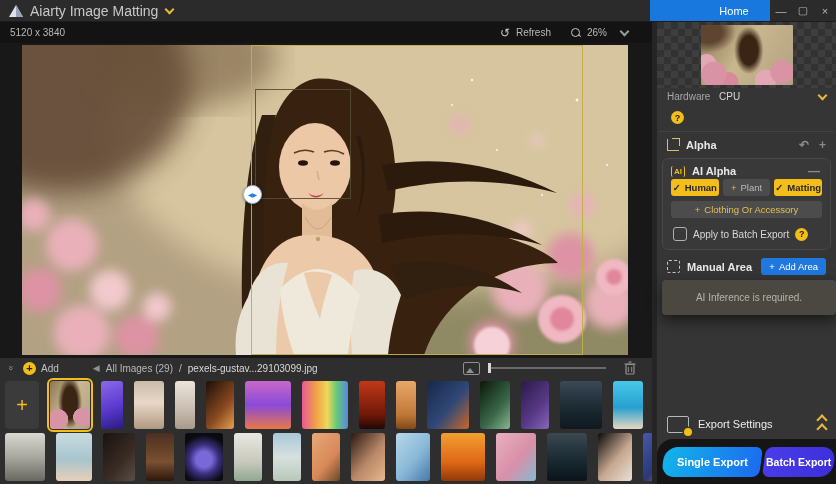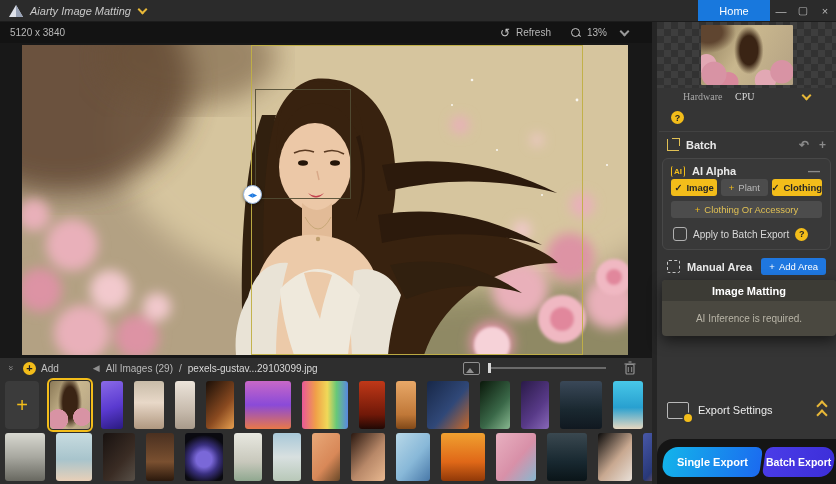--- a/index.html
+++ b/index.html
@@ -1,23 +1,23 @@
 <!DOCTYPE html>
 <html><head>
 <meta charset="utf-8">
 <style>
   html,body{margin:0;padding:0;background:#222;}
   body{width:836px;height:484px;overflow:hidden;position:relative;
        font-family:"Liberation Sans",sans-serif;color:#ddd;font-size:11px;-webkit-font-smoothing:antialiased;}
   .titlebar{height:21px;background:#2b2b2b;display:flex;align-items:center;border-bottom:1px solid #1c1c1c;}
   .logo{width:16px;height:14px;margin:0 6px 0 8px;}
-  .app-title{font-size:11px;color:#c8c8c8;font-style:italic;}
+  .app-title{font-size:14px;color:#c8c8c8;}
   .chev{display:inline-block;width:5px;height:5px;border-right:2px solid #e8b838;border-bottom:2px solid #e8b838;transform:rotate(45deg);margin:0 0 2px 8px;}
   .chev.grey{border-color:#999;}
-  .home-btn{margin-left:auto;width:72px;height:21px;background:#1878dd;color:#fff;display:flex;align-items:center;justify-content:center;font-size:11px;cursor:pointer;}
+  .home-btn{margin-left:auto;width:72px;height:21px;background:#1878dd;color:#fff;display:flex;align-items:center;justify-content:center;font-size:11px;cursor:pointer;padding-left:48px;}
   .win-controls{display:flex;align-items:center;gap:0;}
   .win-btn{width:22px;height:21px;display:flex;align-items:center;justify-content:center;color:#b8b8b8;font-size:11px;cursor:pointer;}
   .main{display:flex;height:463px;}
   .left-col{width:652px;display:flex;flex-direction:column;background:#161616;}
   .canvas-wrap{height:336px;position:relative;background:#181818;}
   .canvas-info{height:21px;background:#131313;display:flex;align-items:center;padding:0 10px;font-size:10px;color:#b8b8b8;}
   .info-right{margin-left:auto;display:flex;align-items:center;gap:6px;padding-right:14px;}
   .refresh-ic{color:#c8c8c8;font-size:12px;}
   .mag{position:relative;width:10px;height:10px;margin-left:14px;}
   .mag::before{content:"";position:absolute;left:0;top:0;width:7px;height:7px;border:1.4px solid #c8c8c8;border-radius:50%;}
@@ -57,21 +57,21 @@
       radial-gradient(circle at 6% 65%, #e2a8b4 0 10%, transparent 11%),
       radial-gradient(circle at 88% 78%, #d893a4 0 12%, transparent 13%),
       radial-gradient(circle at 70% 92%, #e2a8b4 0 12%, transparent 13%),
       radial-gradient(circle at 30% 95%, #d8899c 0 11%, transparent 12%),
       radial-gradient(ellipse 16% 40% at 52% 42%, #3a2414 0 60%, transparent 100%),
       radial-gradient(ellipse 30% 35% at 8% 12%, #5f4530 0 50%, transparent 100%),
       linear-gradient(120deg,#8a7856,#c9b78e 45%,#b3a183);}
   .sec-head{display:flex;align-items:center;gap:7px;padding:7px 10px 5px 10px;font-size:11px;font-weight:bold;color:#e8e8e8;}
   .sec-head .spacer{margin-left:auto;display:flex;align-items:center;gap:10px;}
   .ic-btn{color:#8a8a8a;font-size:12px;cursor:pointer;line-height:1;}
-  .kv-row{display:flex;align-items:center;padding:3px 26px;font-family:Liberation Serif, serif;}
+  .kv-row{display:flex;align-items:center;padding:3px 10px;}
   .kv-label{width:52px;color:#a8a8a8;font-size:10px;}
   .kv-value{color:#dadada;font-size:10px;}
   .kv-chev{margin-left:auto;}
   .model-pill{background:#f3bd1a;color:#2a2a2a;font-weight:bold;font-size:10px;border-radius:3px;padding:2px 0;width:108px;text-align:center;}
   .hint-row{display:flex;gap:6px;padding:4px 8px 7px 14px;align-items:flex-start;}
   .q-ic{width:13px;height:13px;flex:none;border-radius:50%;background:#f3bd1a;color:#222;font-size:9px;font-weight:bold;display:flex;align-items:center;justify-content:center;margin-top:2px;}
   .hint-text{color:#3d8fe8;font-size:8.5px;line-height:1.3;}
   .divider{border-top:1px solid #424242;margin:0 2px;}
   .detect-panel{margin:2px 5px 4px 5px;background:#393939;border:1px solid #484848;border-radius:6px;padding:2px 6px 8px 6px;}
   .sub-label{color:#a0a0a0;font-size:9.5px;padding:2px 4px 6px 4px;}
@@ -84,21 +84,21 @@
   .area-btn.wide{margin:5px 2px 0 2px;flex:none;width:calc(100% - 4px);color:#e0c054;}
   .cb-row{display:flex;align-items:center;gap:6px;padding:9px 4px 0 4px;text-align:right;}
   .cb{width:12px;height:12px;border:1px solid #b0b0b0;border-radius:3px;background:transparent;cursor:pointer;}
   .cb-label{color:#d8d8d8;font-size:10px;}
   .manual-row{display:flex;align-items:center;gap:7px;padding:4px 10px 5px 10px;font-size:11px;font-weight:bold;color:#e8e8e8;}
   .add-area-btn{margin-left:auto;background:#1f77e0;color:#fff;font-size:9.5px;font-weight:normal;border-radius:3px;padding:3px 8px;cursor:pointer;display:flex;gap:4px;align-items:center;}
   .dialog{margin:0 0 0 5px;background:#4a4840;border-radius:4px;box-shadow:0 5px 14px rgba(0,0,0,.55);overflow:hidden;}
   .dialog-head{background:#3c3b35;height:21px;display:flex;align-items:center;justify-content:center;color:#fff;font-weight:bold;font-size:11px;}
   .dialog-body{padding:12px 10px 12px 10px;text-align:center;}
   .dialog-msg{color:#b8b4a6;font-size:10px;}
-  .export-row{display:flex;align-items:center;gap:9px;padding:9px 10px 20px 10px;margin-top:auto;}
+  .export-row{display:flex;align-items:center;gap:9px;padding:9px 10px 6px 10px;margin-top:auto;}
   .mon-ic{width:20px;height:15px;border:1.5px solid #b8b8b8;border-radius:2px;position:relative;flex:none;}
   .mon-ic::after{content:"";position:absolute;right:-4px;bottom:-4px;width:8px;height:8px;border-radius:50%;background:#f3bd1a;box-shadow:0 0 0 1.5px #353535;}
   .export-texts{line-height:1.35;}
   .export-title{color:#ececec;font-size:11px;}
   .export-sub{font-size:10px;color:#c8c8c8;}
   .fmt{color:#e8b838;margin-left:4px;}
   .dbl-chev{margin-left:auto;display:flex;flex-direction:column;gap:1px;cursor:pointer;}
   .dbl-chev span{width:6px;height:6px;border-left:2px solid #e8b838;border-top:2px solid #e8b838;transform:rotate(45deg);}
   .bottom-btns{height:46px;background:#151515;border-top-left-radius:16px;display:flex;align-items:center;justify-content:flex-end;gap:3px;padding:0 2px 0 6px;}
   .exp-btn{height:30px;display:flex;align-items:center;justify-content:center;color:#fff;font-weight:bold;cursor:pointer;transform:skewX(-8deg);border-radius:13px 7px 7px 13px;}
@@ -132,21 +132,21 @@
 <div class="main">
 
   <div class="left-col">
     <div class="canvas-wrap">
       <div class="canvas-info">
         <span>5120 x 3840</span>
         <div class="info-right">
           <span class="refresh-ic">↺</span>
           <span>Refresh</span>
           <span class="mag"></span>
-          <span>13%</span>
+          <span>26%</span>
           <span class="chev grey"></span>
         </div>
       </div>
 
       <div class="photo">
         <svg width="606" height="310" viewBox="0 0 606 310">
           <defs>
             <filter id="b18">
                 <feGaussianBlur stdDeviation="14"></feGaussianBlur>
               </filter>
@@ -273,47 +273,47 @@
       <span class="kv-value">CPU</span>
       <span class="chev kv-chev"></span>
     </div>
     <div class="hint-row">
       <span class="q-ic">?</span>
     </div>
 
     <div class="divider"></div>
     <div class="sec-head">
       <span class="crop-ic"></span>
-      <span>Batch</span>
+      <span>Alpha</span>
       <span class="spacer">
         <span class="ic-btn">↶</span>
         <span class="ic-btn">+</span>
       </span>
     </div>
 
     <div class="detect-panel">
       <div class="sec-head" style="padding:4px 4px 2px 2px">
         <span class="ai-detect-ic">AI</span>
         <span>AI Alpha</span>
         <span class="spacer">
             <span class="ic-btn">—</span>
           </span>
       </div>
       <div class="area-row">
         <div class="area-btn checked">
             <span class="mark">✓</span>
-            <span class="area-label">Image</span>
+            <span class="area-label">Human</span>
           </div>
         <div class="area-btn unchecked">
             <span class="mark">+</span>
             <span class="area-label">Plant</span>
           </div>
         <div class="area-btn checked">
             <span class="mark">✓</span>
-            <span class="area-label">Clothing</span>
+            <span class="area-label">Matting</span>
           </div>
       </div>
       <div class="area-btn wide unchecked">
           <span class="mark">+</span>
           <span class="area-label">Clothing Or Accessory</span>
         </div>
       <div class="cb-row">
         <span class="cb"></span>
         <span class="cb-label">Apply to Batch Export</span>
         <span class="q-ic" style="margin-top:0">?</span>
@@ -323,21 +323,20 @@
     <div class="manual-row">
       <span class="dash-ic"></span>
       <span>Manual Area</span>
       <div class="add-area-btn">
         <span>+</span>
         <span>Add Area</span>
       </div>
     </div>
 
     <div class="dialog">
-      <div class="dialog-head">Image Matting</div>
       <div class="dialog-body">
         <div class="dialog-msg">AI Inference is required.</div>
 
       </div>
     </div>
 
     <div class="export-row">
       <span class="mon-ic"></span>
       <div class="export-texts">
         <div class="export-title">Export Settings</div>

